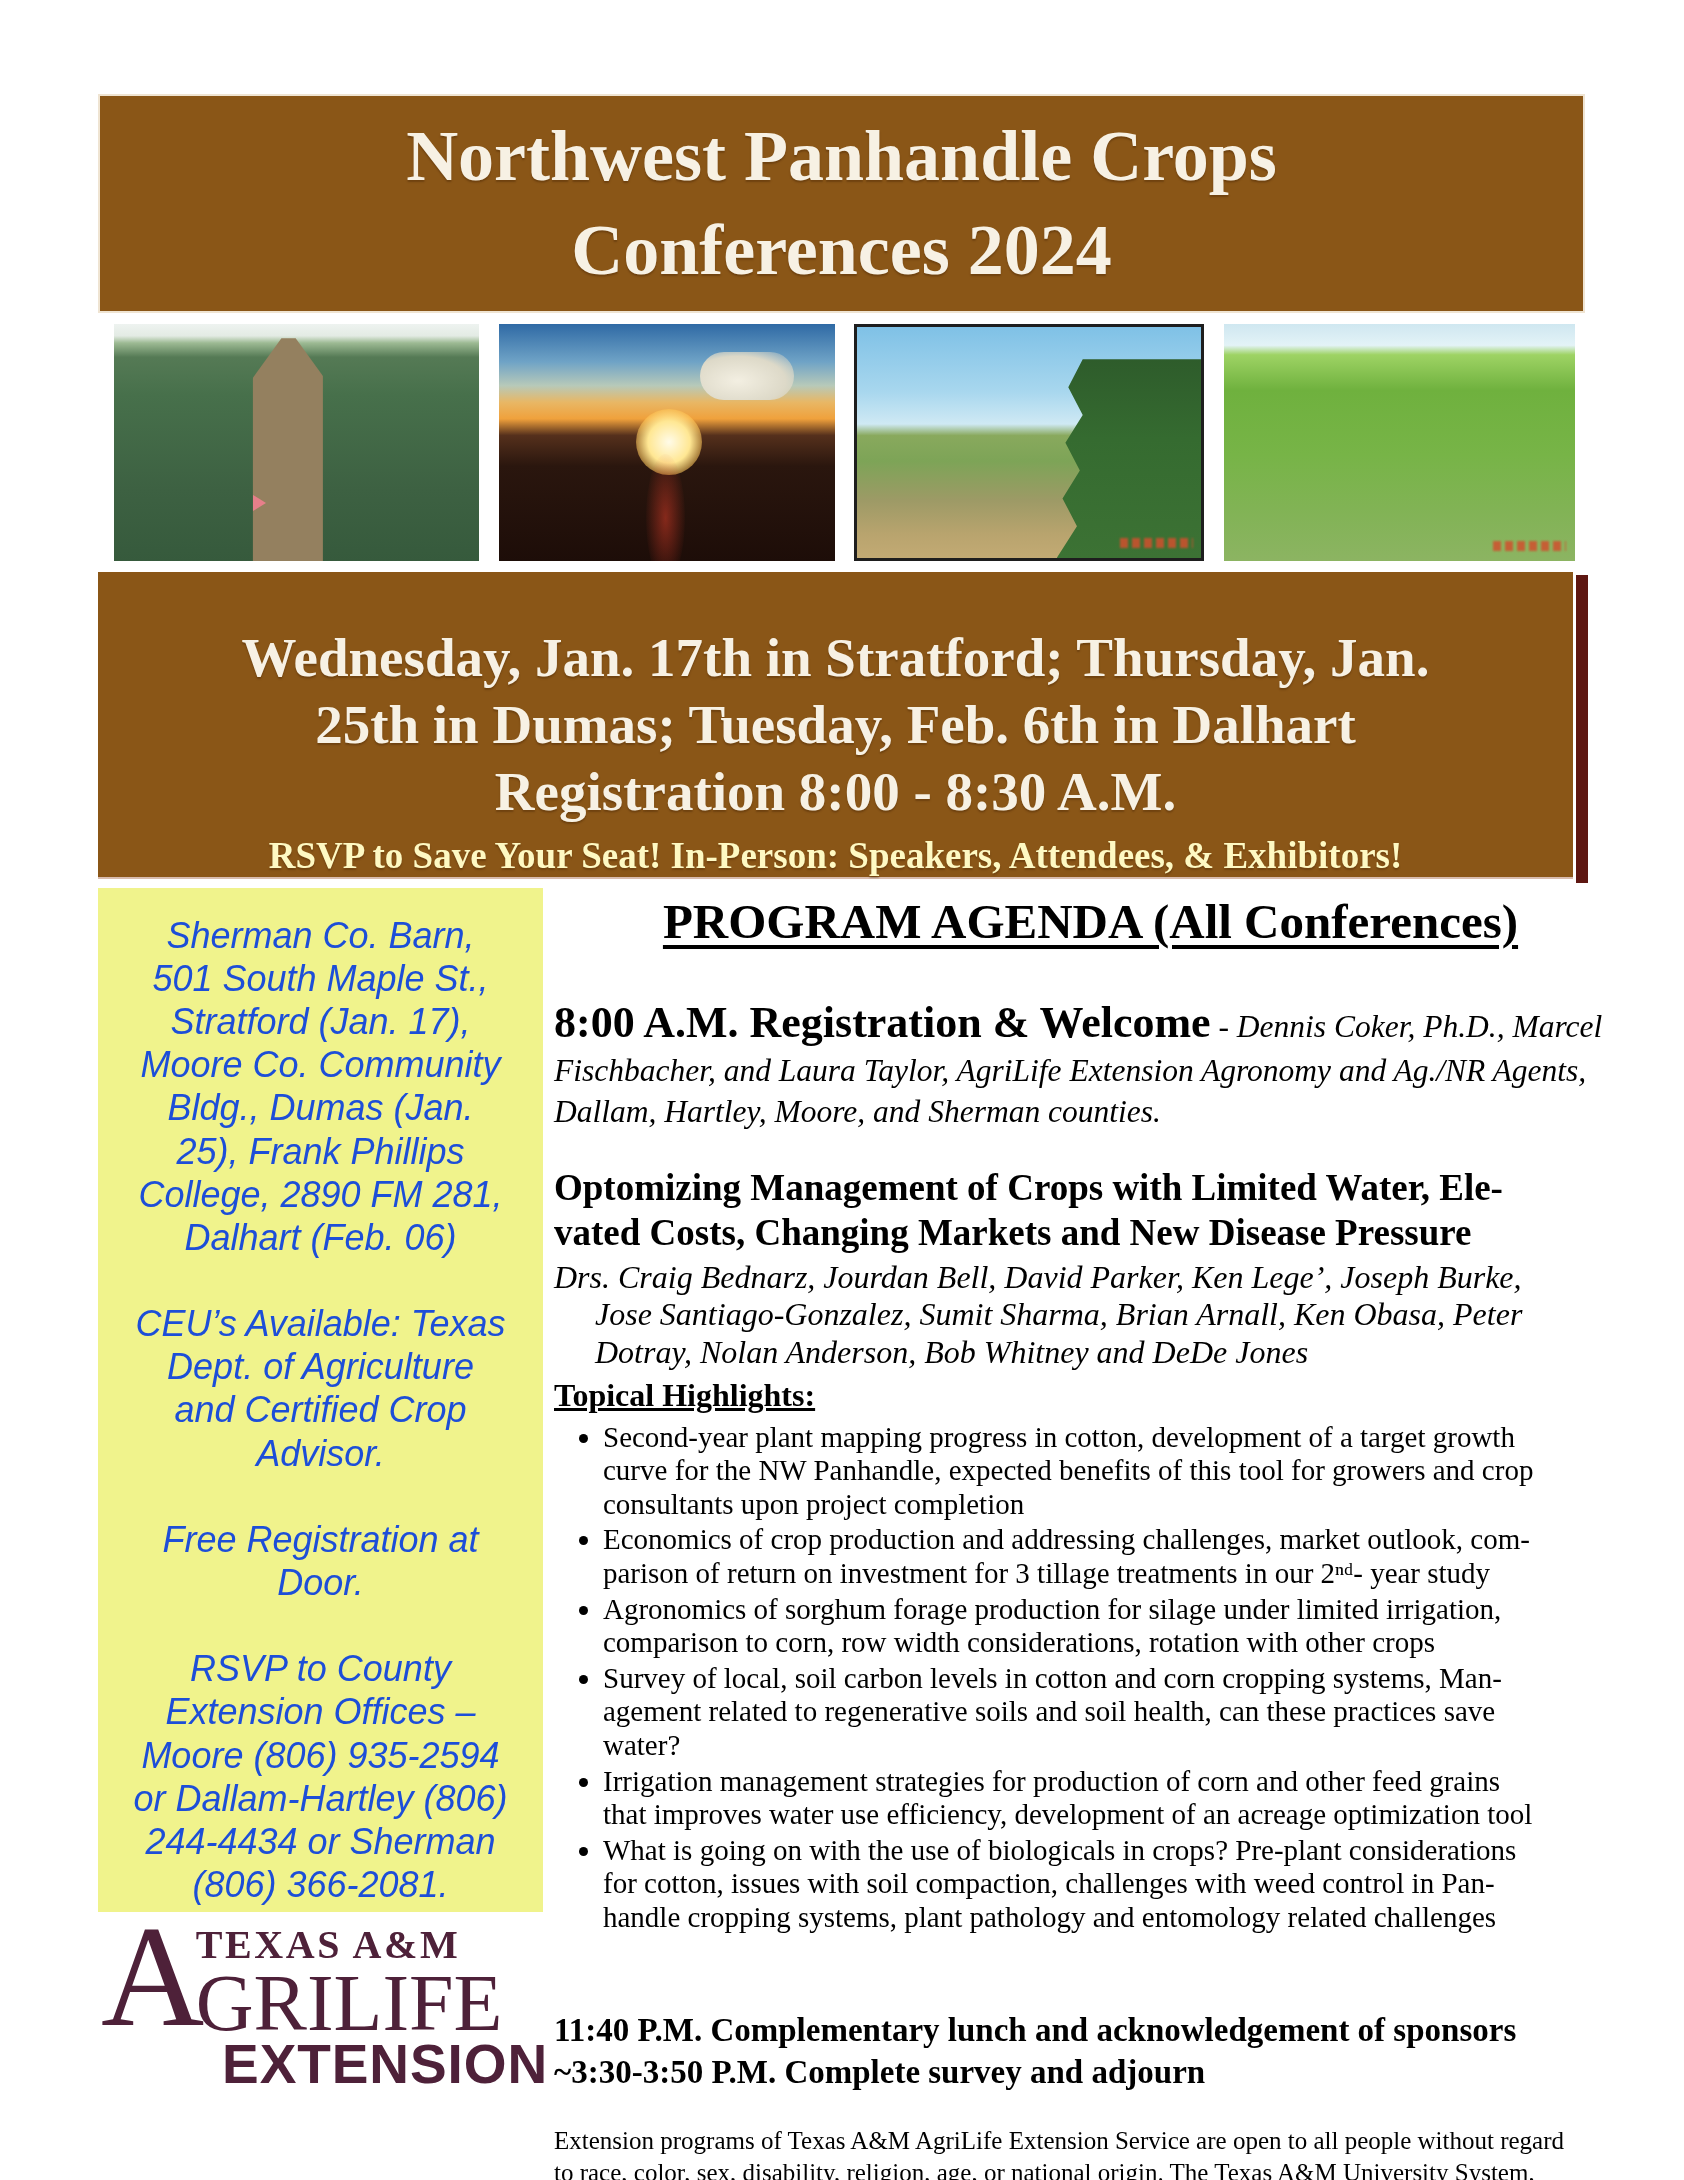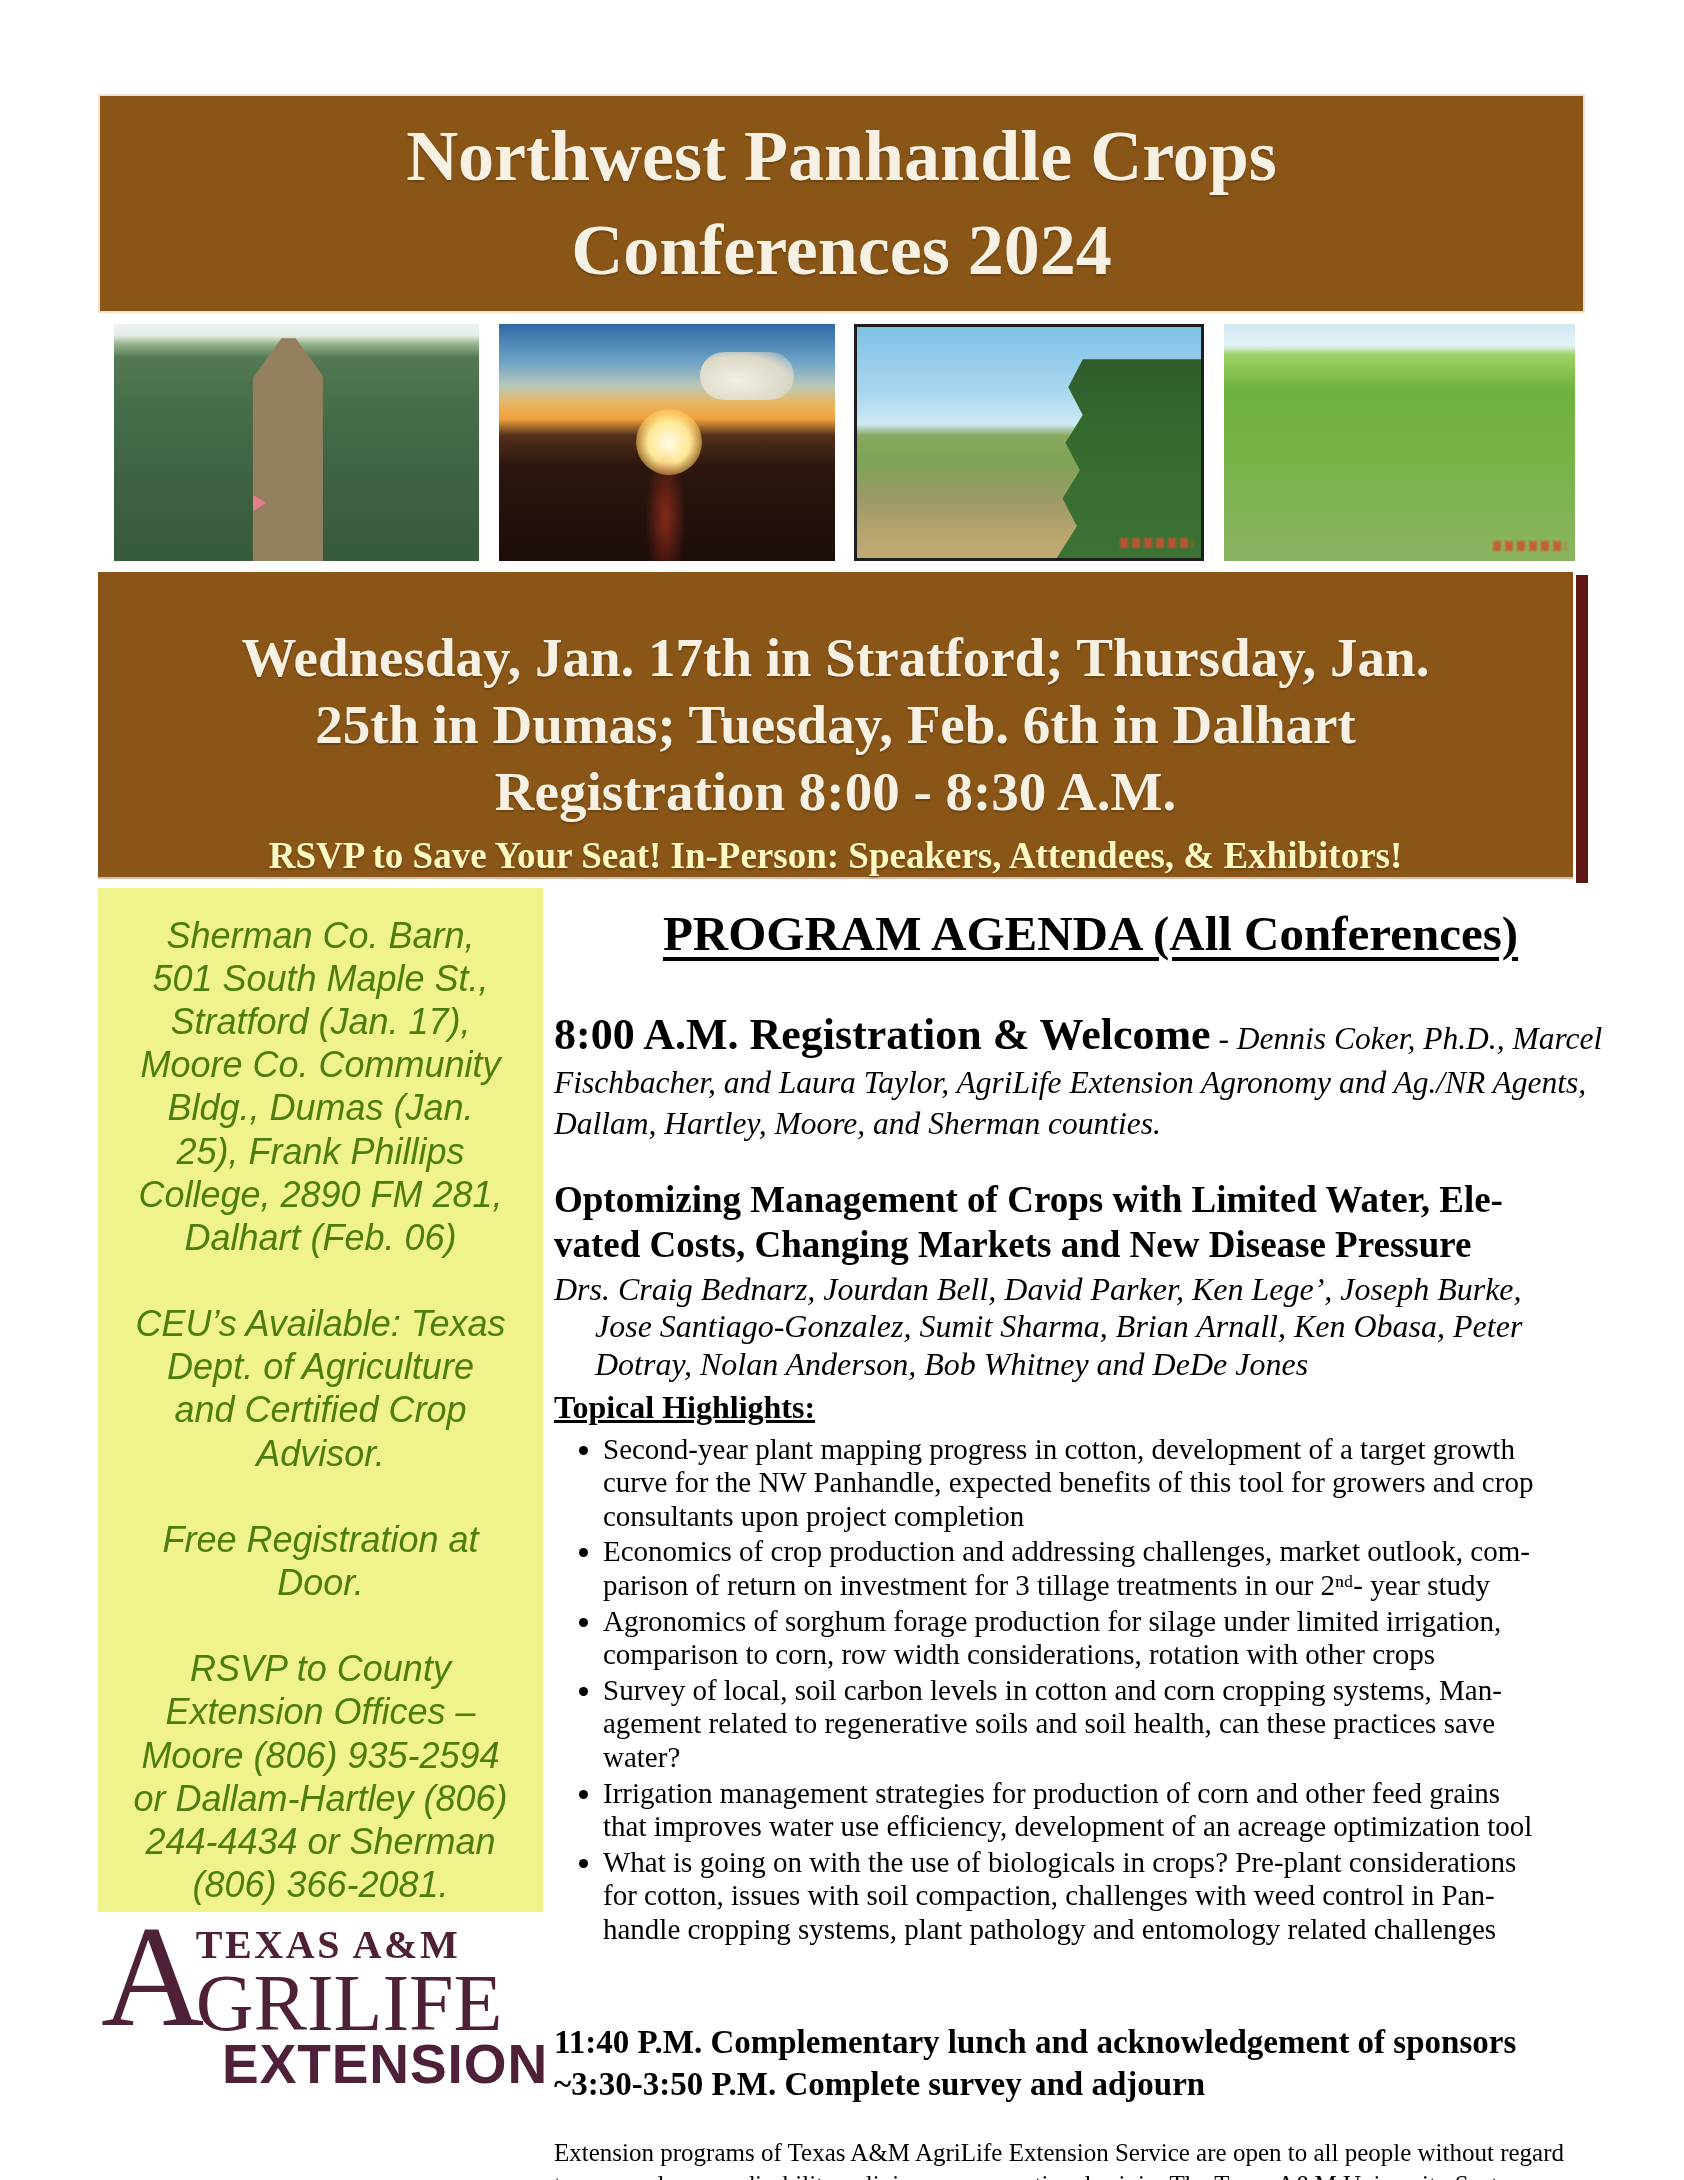--- a/index.html
+++ b/index.html
@@ -93,40 +93,40 @@
   .banner-rsvp {
     margin-top:8.5px; color:#fef9c3; font-size:37px; font-weight:700; text-align:center;
     text-shadow:0 1.7px 1.7px rgba(60,30,0,.35);
   }
 
   
   .sidebar {
     position:absolute; left:98px; top:888px; width:445px; height:1024px;
     background:#f0f38c; box-sizing:border-box; padding:25.6px 6.8px 8.5px;
     font-family:"Liberation Sans","DejaVu Sans",sans-serif; font-style:italic;
-    font-size:36px; line-height:1.2; text-align:center; color:#4d7c0f;
+    font-size:36px; line-height:1.2; text-align:center; color:#1d4ed8;
   }
   .sidebar p { margin:0 0 43px 0; }
 
   
   .logo { position:absolute; left:101px; top:1922px; width:447px; color:#4e2139; }
   .logo-row1 { display:flex; align-items:flex-start; }
   .logo-biga { font-size:143px; line-height:.78; font-weight:400; letter-spacing:-3.4px; }
   .logo-right { display:flex; flex-direction:column; margin-left:-5.1px; }
   .logo-texasam { font-size:40px; font-weight:600; letter-spacing:2.6px; line-height:1; padding-top:3.4px; }
   .logo-grilife { font-size:80px; font-weight:400; line-height:.95; letter-spacing:0; }
   .logo-extension {
     font-family:"Liberation Sans","DejaVu Sans",sans-serif; font-weight:700;
     font-size:55px; letter-spacing:0.9px; text-align:right; line-height:.9; margin-top:-1.7px;
   }
 
   
   .main { position:absolute; left:554px; top:893px; width:1073px; }
   .agenda-heading {
-    font-size:49px; font-weight:700; text-align:center; margin:12px;
+    font-size:49px; font-weight:700; text-align:center; margin:0;
     text-decoration:underline; text-decoration-thickness:4.3px; text-underline-offset:6.8px;
   }
   .reg-para { margin:44px 0 0 0; font-size:31.5px; line-height:1.3; }
   .reg-bold { font-weight:700; font-size:44px; }
   .reg-italic { font-style:italic; }
   .session-title { margin:32px 0 0 0; font-size:37px; font-weight:700; line-height:1.22; }
   .session-speakers {
     margin:3.4px 0 0 0; font-size:32px; font-style:italic; line-height:1.18;
     padding-left:41px; text-indent:-41px;
   }

